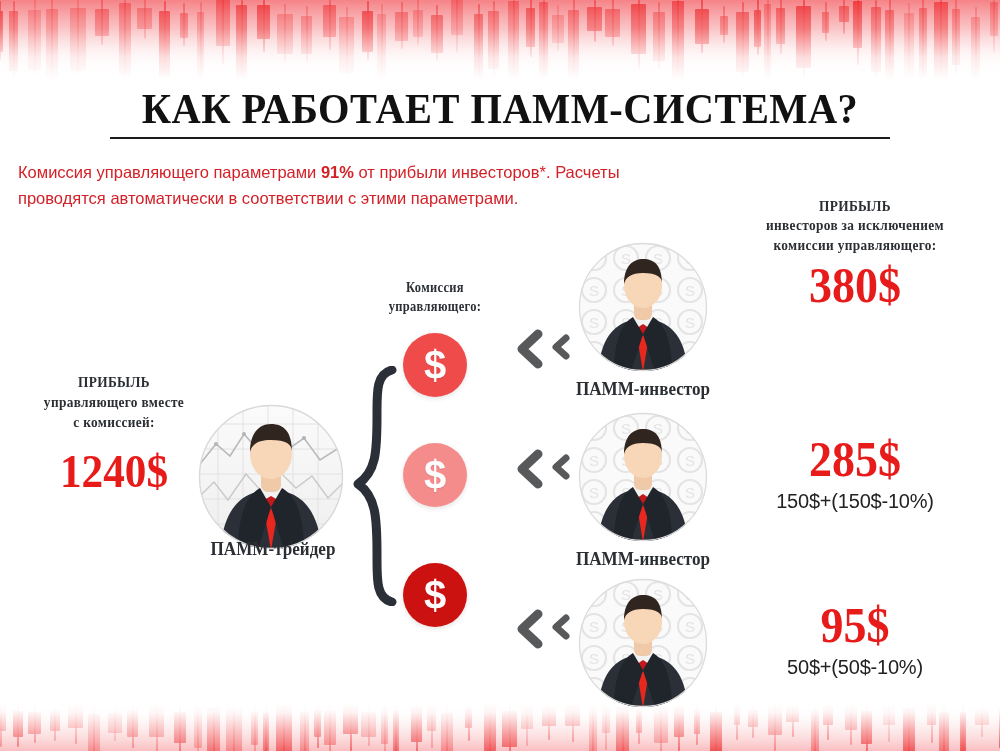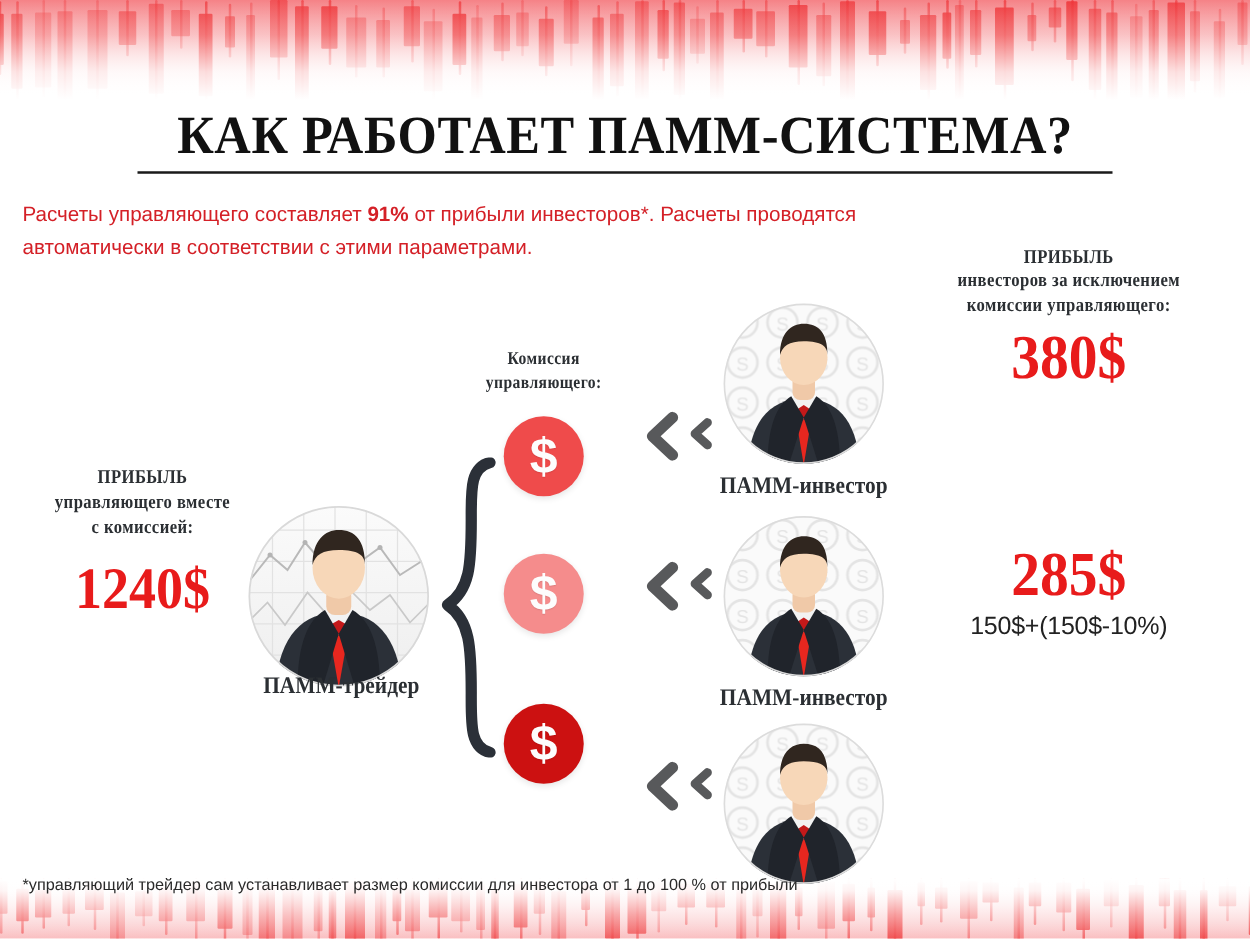--- a/index.html
+++ b/index.html
@@ -225,21 +225,21 @@
       </div>
     <div class="tint"></div>
     <div class="fade"></div>
   </div>
 
 
   <div class="title">КАК РАБОТАЕТ ПАММ-СИСТЕМА?</div>
   <div class="title-rule"></div>
 
   <div class="intro">
-    <span>Расчеты управляющего составляет </span><b>91%</b><span> от прибыли инвесторов*. Расчеты проводятся автоматически в соответствии с этими параметрами.</span>
+    <span>Комиссия управляющего параметрами </span><b>91%</b><span> от прибыли инвесторов*. Расчеты проводятся автоматически в соответствии с этими параметрами.</span>
   </div>
 
   <div class="leftblock">
     <div class="hd hd1">ПРИБЫЛЬ</div>
     <div class="hd hd1">управляющего вместе</div>
     <div class="hd hd1">с комиссией:</div>
     <div class="money">1240$</div>
   </div>
 
   <div class="avatar" style="left:198px;top:404px;width:146px;height:146px;">
@@ -408,22 +408,25 @@
     <div class="hd hd1">инвесторов за исключением</div>
     <div class="hd hd1">комиссии управляющего:</div>
     <div class="money" style="font-size:50px;margin-top:6px;">380$</div>
   </div>
 
   <div class="rblock" style="top:434px;left:716px;width:278px;">
     <div class="money" style="font-size:50px;">285$</div>
     <div class="formula" style="margin-top:6px;">150$+(150$-10%)</div>
   </div>
 
-
-  <div class="footnote">*управляющий трейдер сам устанавливает размер комиссии для инвестора от 1 до 100 % от прибыли</div>
+  <div class="rblock" style="top:600px;left:716px;width:278px;">
+    <div class="money" style="font-size:50px;">95$</div>
+    <div class="formula" style="margin-top:6px;">50$+(50$-10%)</div>
+  </div>
+
 
   <div class="band bottom">
     <div class="bars" id="bars-bottom">
         <div class="bar" style="left: 0px; top: 0px; width: 2px; height: 44px; opacity: 0.482434;"></div>
         <div class="bar" style="left: -4px; top: 2px; width: 10px; height: 26px; opacity: 0.603043;"></div>
         <div class="bar" style="left: 17px; top: 0px; width: 2px; height: 44px; opacity: 0.676528;"></div>
         <div class="bar" style="left: 13px; top: 8px; width: 10px; height: 26px; opacity: 0.84566;"></div>
         <div class="bar" style="left: 33.5px; top: 0px; width: 2px; height: 40px; opacity: 0.574459;"></div>
         <div class="bar" style="left: 28px; top: 9px; width: 13px; height: 22px; opacity: 0.718074;"></div>
         <div class="bar" style="left: 54px; top: 0px; width: 2px; height: 38px; opacity: 0.454623;"></div>

